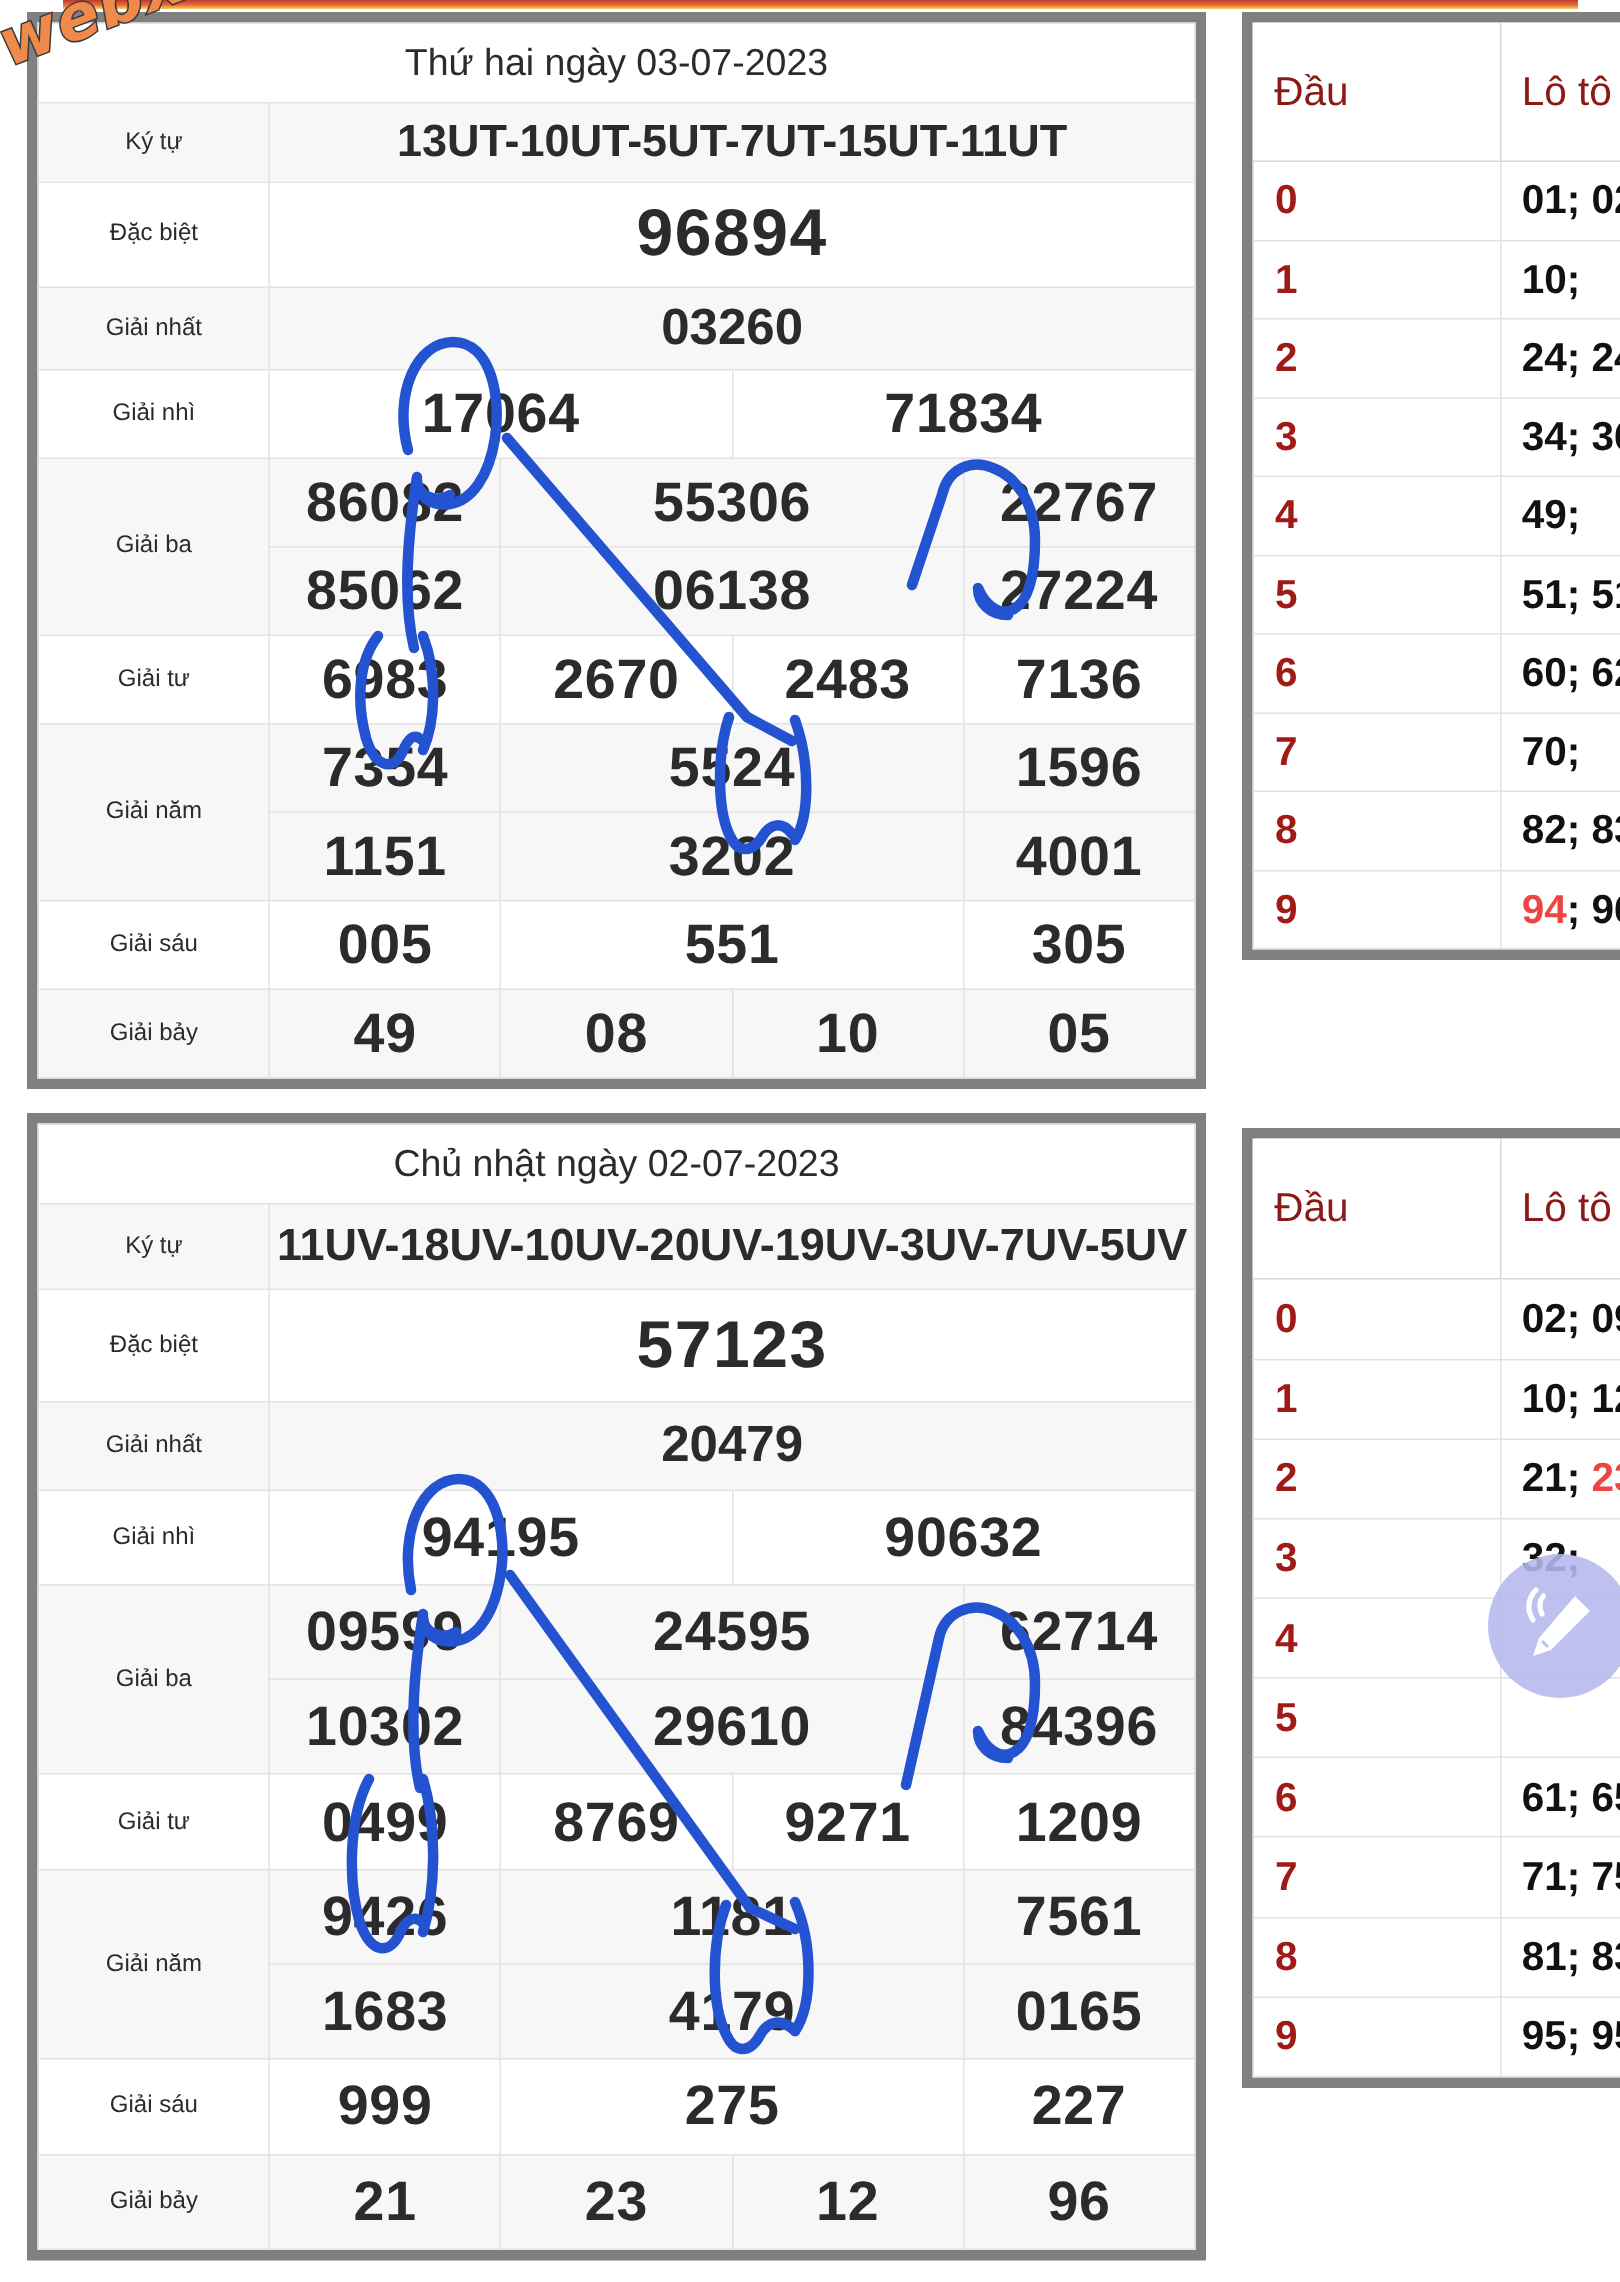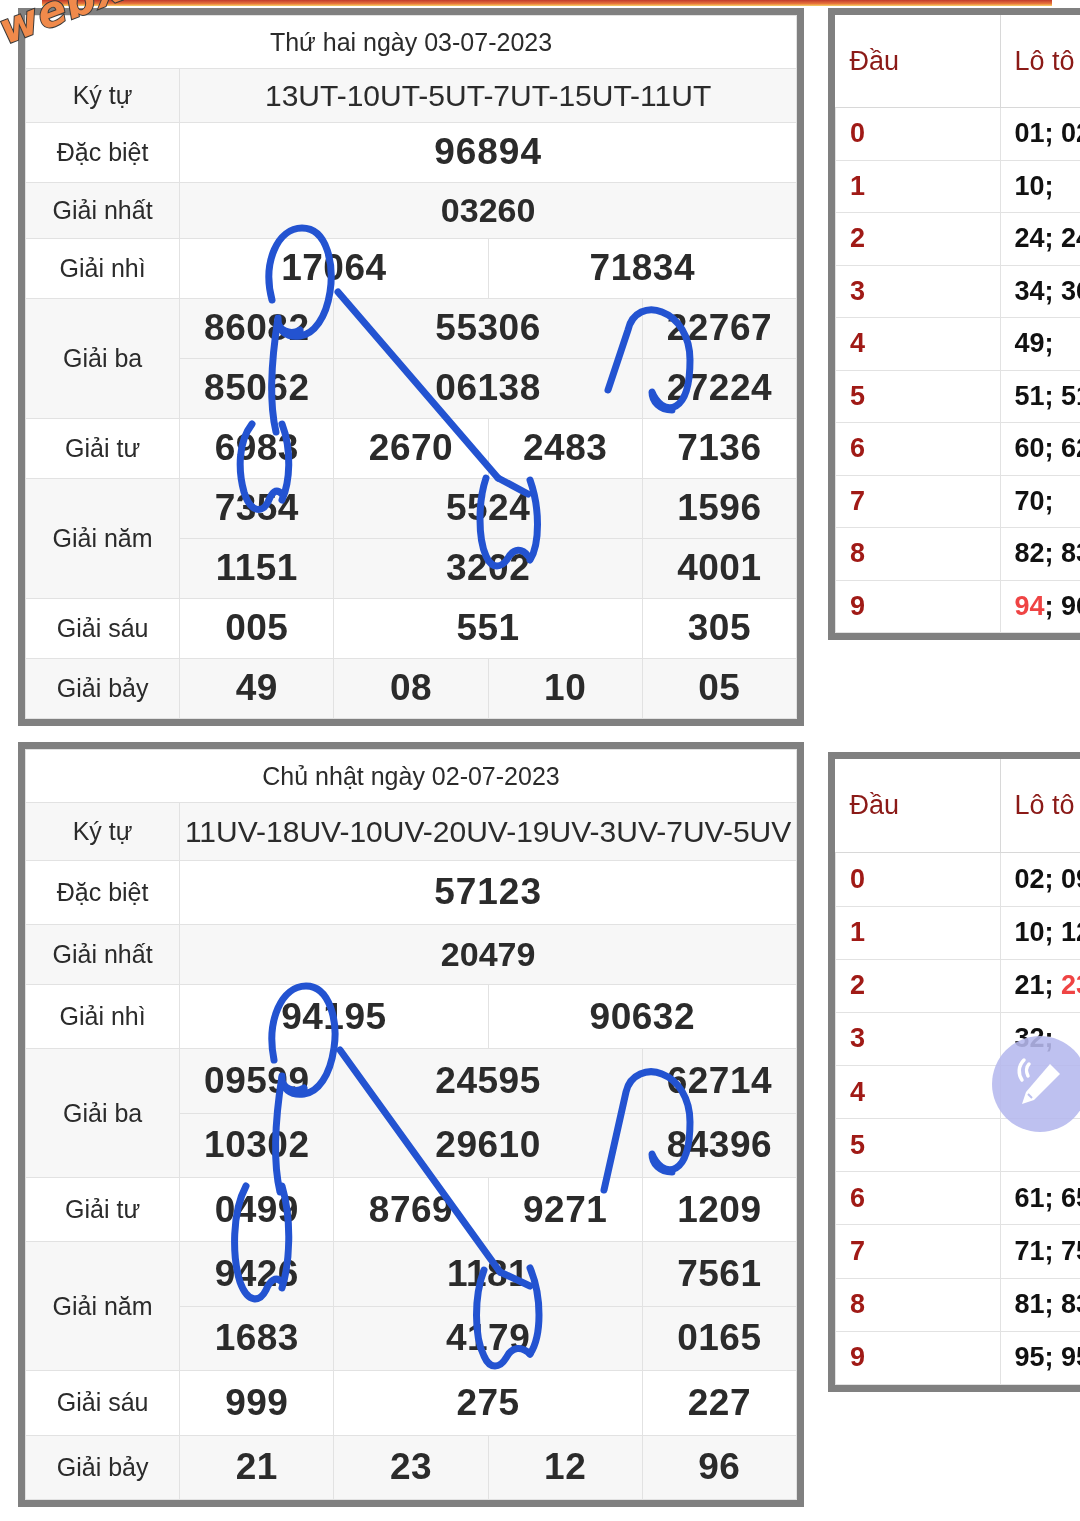--- a/index.html
+++ b/index.html
@@ -58,33 +58,33 @@
     border: none;
     border-bottom: 1px solid #e2e2e2;
     font-size: 25px;
     font-weight: 400;
     background: #ffffff;
     height: 52px;
     color: #1f1f1f;
   }
   .lbl {
     width: 170px;
-    font-size: 25px;
+    font-size: 16px;
     font-weight: 400;
     color: #1f1f1f;
     background: inherit;
   }
   .lbl-db { color: #d0201c; margin-left: 12px; }
   .zebra-a td { background: #ffffff; }
   .zebra-b td { background: #f7f7f7; }
 
   .num      { font-size: 37px; font-weight: 700; letter-spacing: 0.5px; }
-  .num-db   { font-size: 37px; font-weight: 700; color: #ef1a1a; letter-spacing: 1px; }
+  .num-db   { font-size: 44px; font-weight: 700; color: #ef1a1a; letter-spacing: 1px; }
   .num-g1   { font-size: 34px; font-weight: 700; }
-  .kytu     { font-size: 30px; font-weight: 400; color: #3a3a3a; line-height: 1.25; padding: 6px 8px; margin-left: 29px; }
+  .kytu     { font-size: 30px; font-weight: 700; color: #3a3a3a; line-height: 1.25; padding: 6px 8px; margin-left: 29px; }
 
   
   .loto-block {
     position: absolute;
     border: 7px solid #808080;
     background: #ffffff;
     box-sizing: border-box;
     overflow: hidden;
   }
   #loto-block-1 { left: 828px; top: 8px;   width: 330px; height: 632px; }

